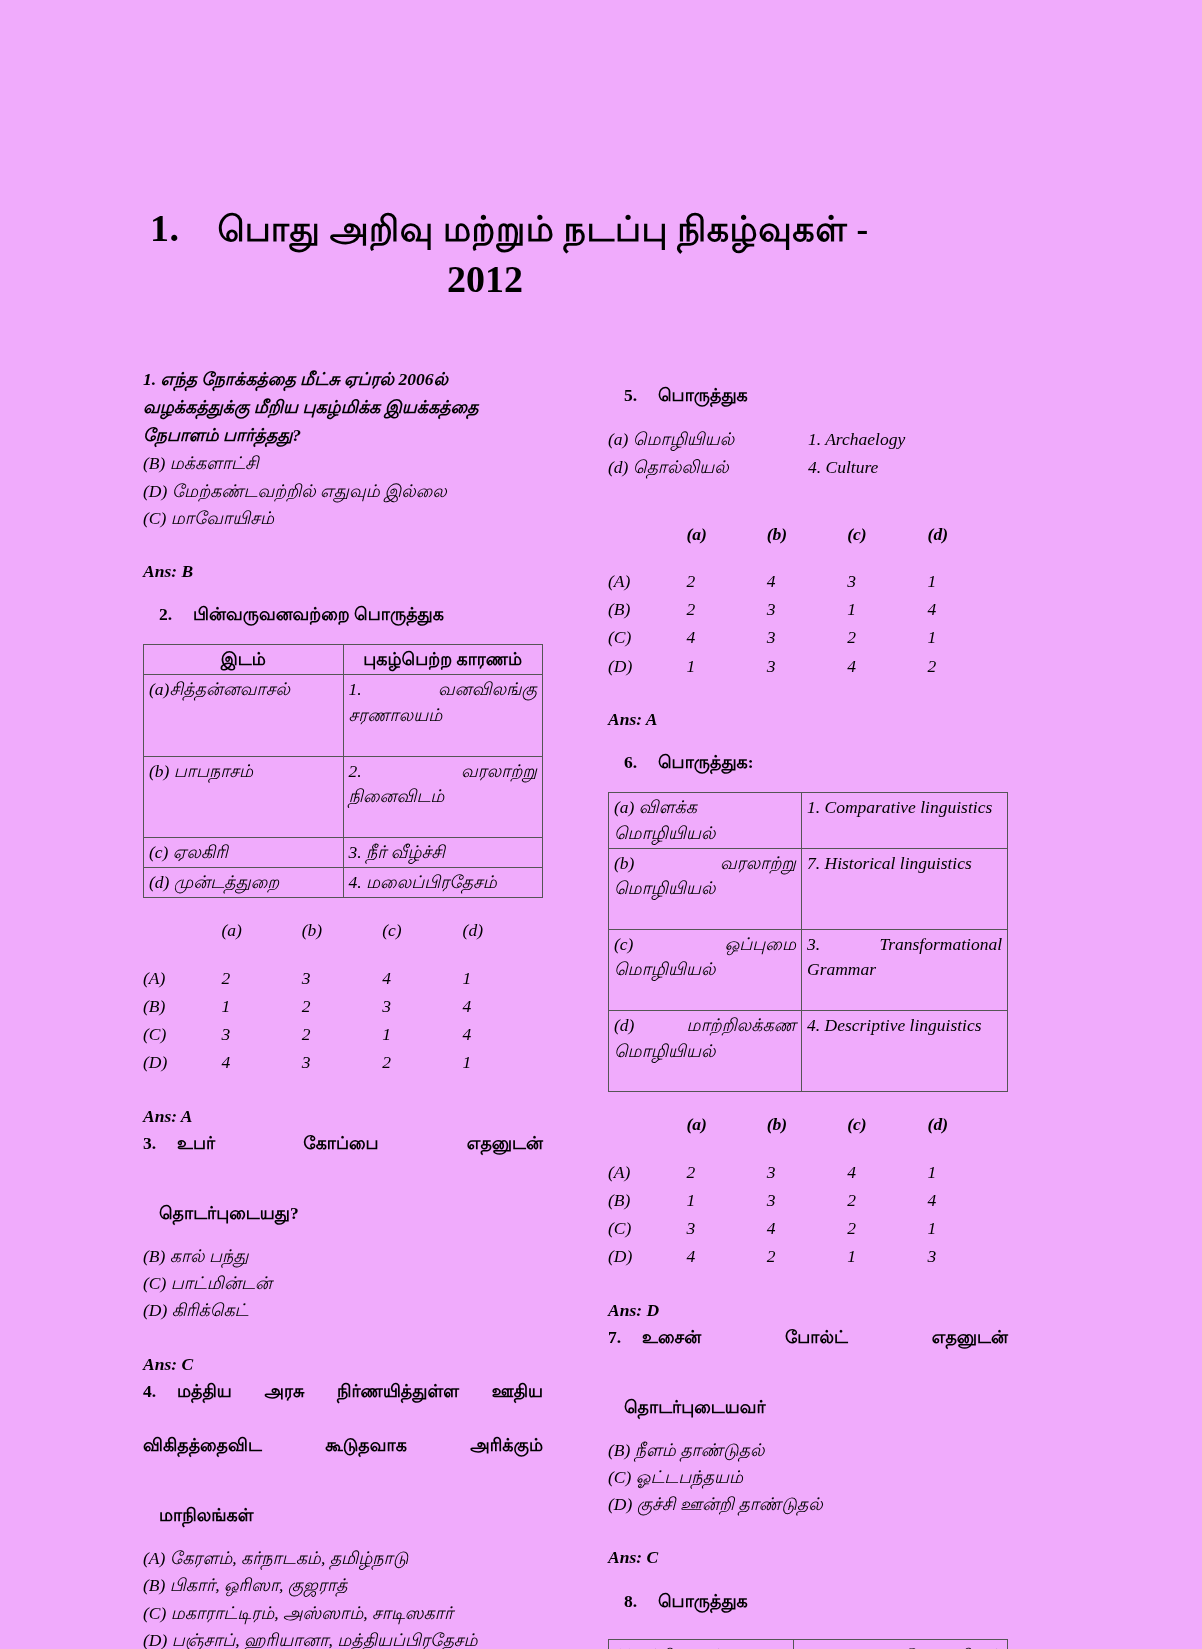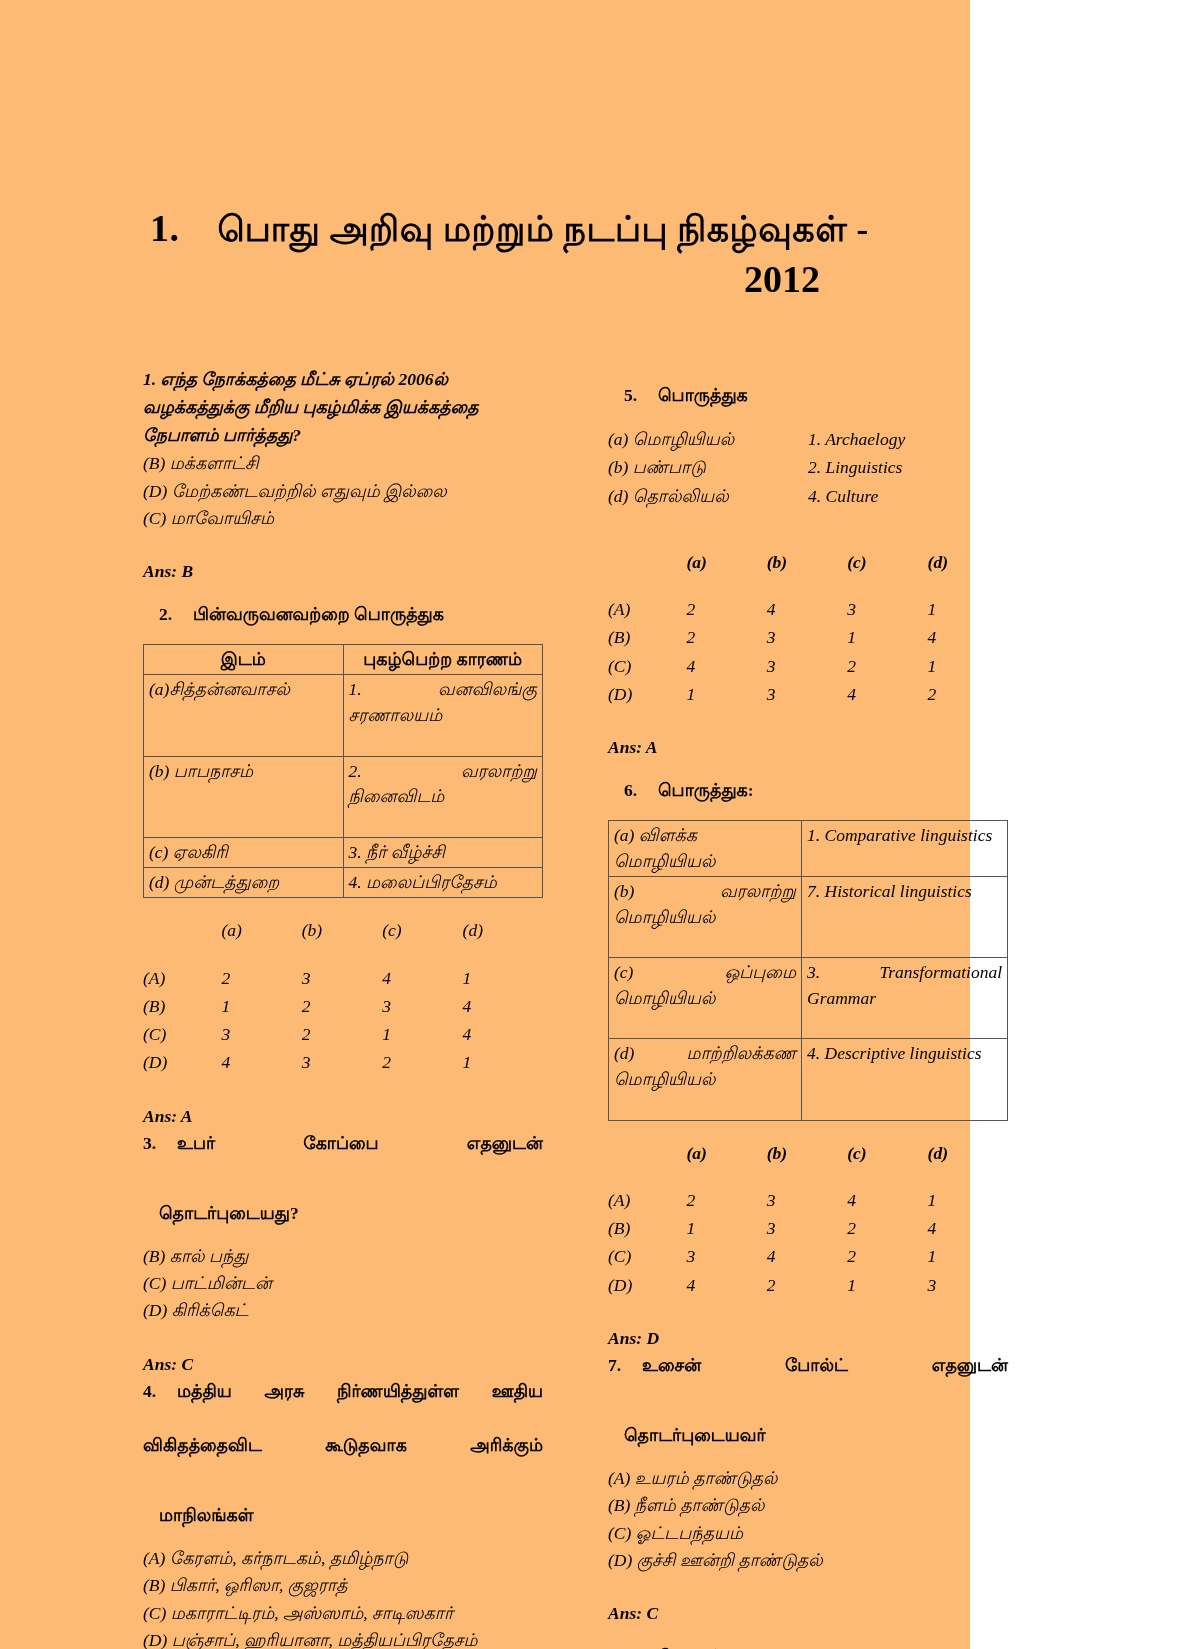--- a/index.html
+++ b/index.html
@@ -11,23 +11,23 @@
     width: 1202px;
     height: 1649px;
     font-family: "Liberation Serif", "DejaVu Serif", serif;
     color: #000000;
     position: relative;
     overflow: hidden;
   }
   .page {
     position: absolute;
     left: 0; top: 0;
-    width: 970px;
+    width: 1202px;
     height: 1649px;
-    background: #fdba74;
+    background: #f0abfc;
   }
 
   
   .title-block {
     position: absolute;
     left: 150px;
     top: 205px;
     width: 900px;
     text-align: left;
   }
@@ -38,21 +38,21 @@
     white-space: nowrap;
     letter-spacing: 0.5px;
   }
   .title-num {
     font-size: 38px;
     font-family: "Liberation Serif", serif;
     font-weight: bold;
     margin-right: 38px;
   }
   .title-line2 {
-    text-align: right;
+    text-align: center;
     font-weight: bold;
     font-size: 38px;
     margin-top: 4px;
     padding-right: 230px;
   }
 
   
   .col {
     position: absolute;
     top: 366px;
@@ -321,24 +321,20 @@
         <span class="qnum">5.</span><span>பொருத்துக</span>
       </div>
 
       <table class="optgrid">
         <tbody>
             <tr>
           <td class="opt" style="width:200px">(a) மொழியியல்</td>
           <td class="opt">1. Archaelogy</td>
         </tr>
         <tr>
-          <td class="opt">(b) பண்பாடு</td>
-          <td class="opt">2. Linguistics</td>
-        </tr>
-        <tr>
           <td class="opt">(d) தொல்லியல்</td>
           <td class="opt">4. Culture</td>
         </tr>
       </tbody>
         </table>
 
       <div class="spacer-lg"></div>
 
       <table class="optgrid">
         <tbody>
@@ -464,21 +460,20 @@
       <div class="ans">Ans: D</div>
     </div>
 
     <div>
       <div class="qhead-justify">
         <span class="qnum">7.</span><span>உசைன்</span>
         <span>போல்ட்</span>
         <span>எதனுடன்</span>
       </div>
       <div class="qhead">தொடர்புடையவர்</div>
-      <div class="opt">(A) உயரம் தாண்டுதல்</div>
       <div class="opt">(B) நீளம் தாண்டுதல்</div>
       <div class="opt">(C) ஓட்டபந்தயம்</div>
       <div class="opt">(D) குச்சி ஊன்றி தாண்டுதல்</div>
       <div class="spacer-md"></div>
       <div class="ans">Ans: C</div>
     </div>
 
     <div>
       <div class="qhead">
         <span class="qnum">8.</span><span>பொருத்துக</span>

